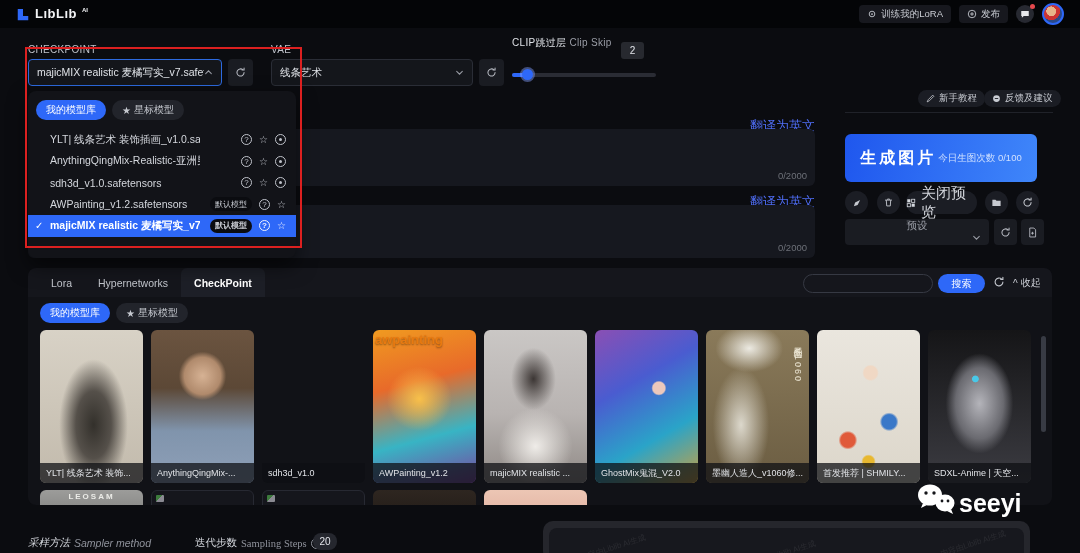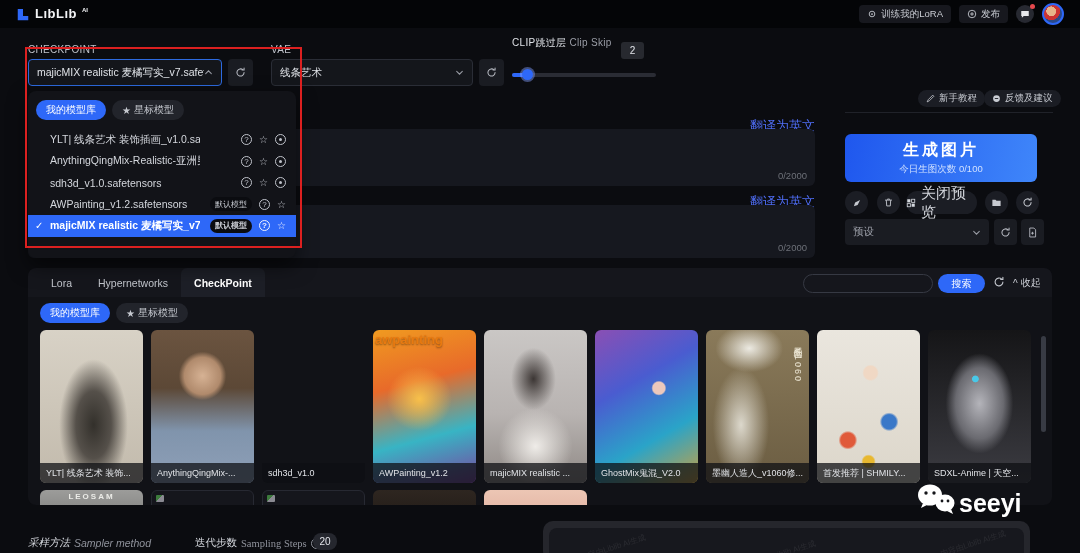--- a/index.html
+++ b/index.html
@@ -29,26 +29,26 @@
   .slider .thumb { position:absolute; left:10px; top:-4px; width:11px; height:11px; border-radius:50%; background:#2e68f8; box-shadow:0 0 0 2px rgba(130,160,255,.45); }
 
   
   .translate { position:absolute; right:265px; font-size:13px; color:#4e6cf2; }
   .ta { position:absolute; left:28px; width:787px; background:#16181f; border-radius:6px; }
   .counter { position:absolute; right:8px; bottom:5px; font-size:9.5px; color:#6d7078; }
 
   
   .pill-s { position:absolute; height:17px; display:flex; align-items:center; gap:4px; background:#1b1d24; border-radius:9px; padding:0 8px; font-size:9.5px; color:#c9ccd3; }
   .divider { position:absolute; left:845px; top:112px; width:208px; height:1px; background:#202229; }
-  .gen-btn { position:absolute; left:845px; top:134px; width:192px; height:48px; border-radius:6px; background:linear-gradient(100deg,#1f57ee 0%,#3f86fa 100%); display:flex; flex-direction:column; align-items:center; justify-content:center; gap:2px; }
+  .gen-btn { position:absolute; left:845px; top:134px; width:192px; height:48px; border-radius:6px; background:linear-gradient(100deg,#1f57ee 0%,#3f86fa 100%); display:flex; flex-direction:row; align-items:center; justify-content:center; gap:2px; }
   .gen-btn .t { color:#fff; font-size:16px; font-weight:bold; letter-spacing:3px; }
   .gen-btn .s { color:#cfe0ff; font-size:9.5px; }
   .rnd { position:absolute; top:191px; width:23px; height:23px; border-radius:50%; background:#1b1d24; display:flex; align-items:center; justify-content:center; color:#c6c9d0; }
   .pill-preview { position:absolute; left:906px; top:191px; width:71px; height:23px; border-radius:12px; background:#1b1d24; display:flex; align-items:center; justify-content:center; gap:5px; font-size:15px; color:#d4d7dd; }
-  .preset-sel { position:absolute; left:845px; top:219px; width:144px; height:26px; background:#1a1c22; border-radius:4px; display:flex; align-items:center; padding:0 8px; font-size:10.5px; color:#9a9da6; }
+  .preset-sel { position:absolute; left:845px; top:219px; width:144px; height:26px; background:#1a1c22; border-radius:4px; display:flex; align-items:center; padding:0 8px; font-size:10.5px; color:#9a9da6;flex-direction:column; }
   .preset-btn { position:absolute; top:219px; width:23px; height:26px; background:#1a1c22; border-radius:4px; display:flex; align-items:center; justify-content:center; color:#b8bbc3; }
 
   
   .dd { position:absolute; left:28px; top:91px; width:268px; height:167px; background:#121318; border-radius:8px; box-shadow:0 8px 20px rgba(0,0,0,.55); z-index:6; }
   .dd-pills { position:absolute; left:8px; top:9px; display:flex; gap:6px; }
   .dd-pill { height:20px; display:flex; align-items:center; gap:3px; border-radius:10px; padding:0 10px; font-size:10px; }
   .dd-pill.on { background:#2e68f8; color:#fff; }
   .dd-pill.off { background:#22242b; color:#c6c9d0; }
   .dd-items { position:absolute; left:0; top:38px; width:268px; }
   .dd-item { position:relative; height:21.5px; display:flex; align-items:center; padding-left:22px; font-size:10.5px; color:#d4d7dd; }

